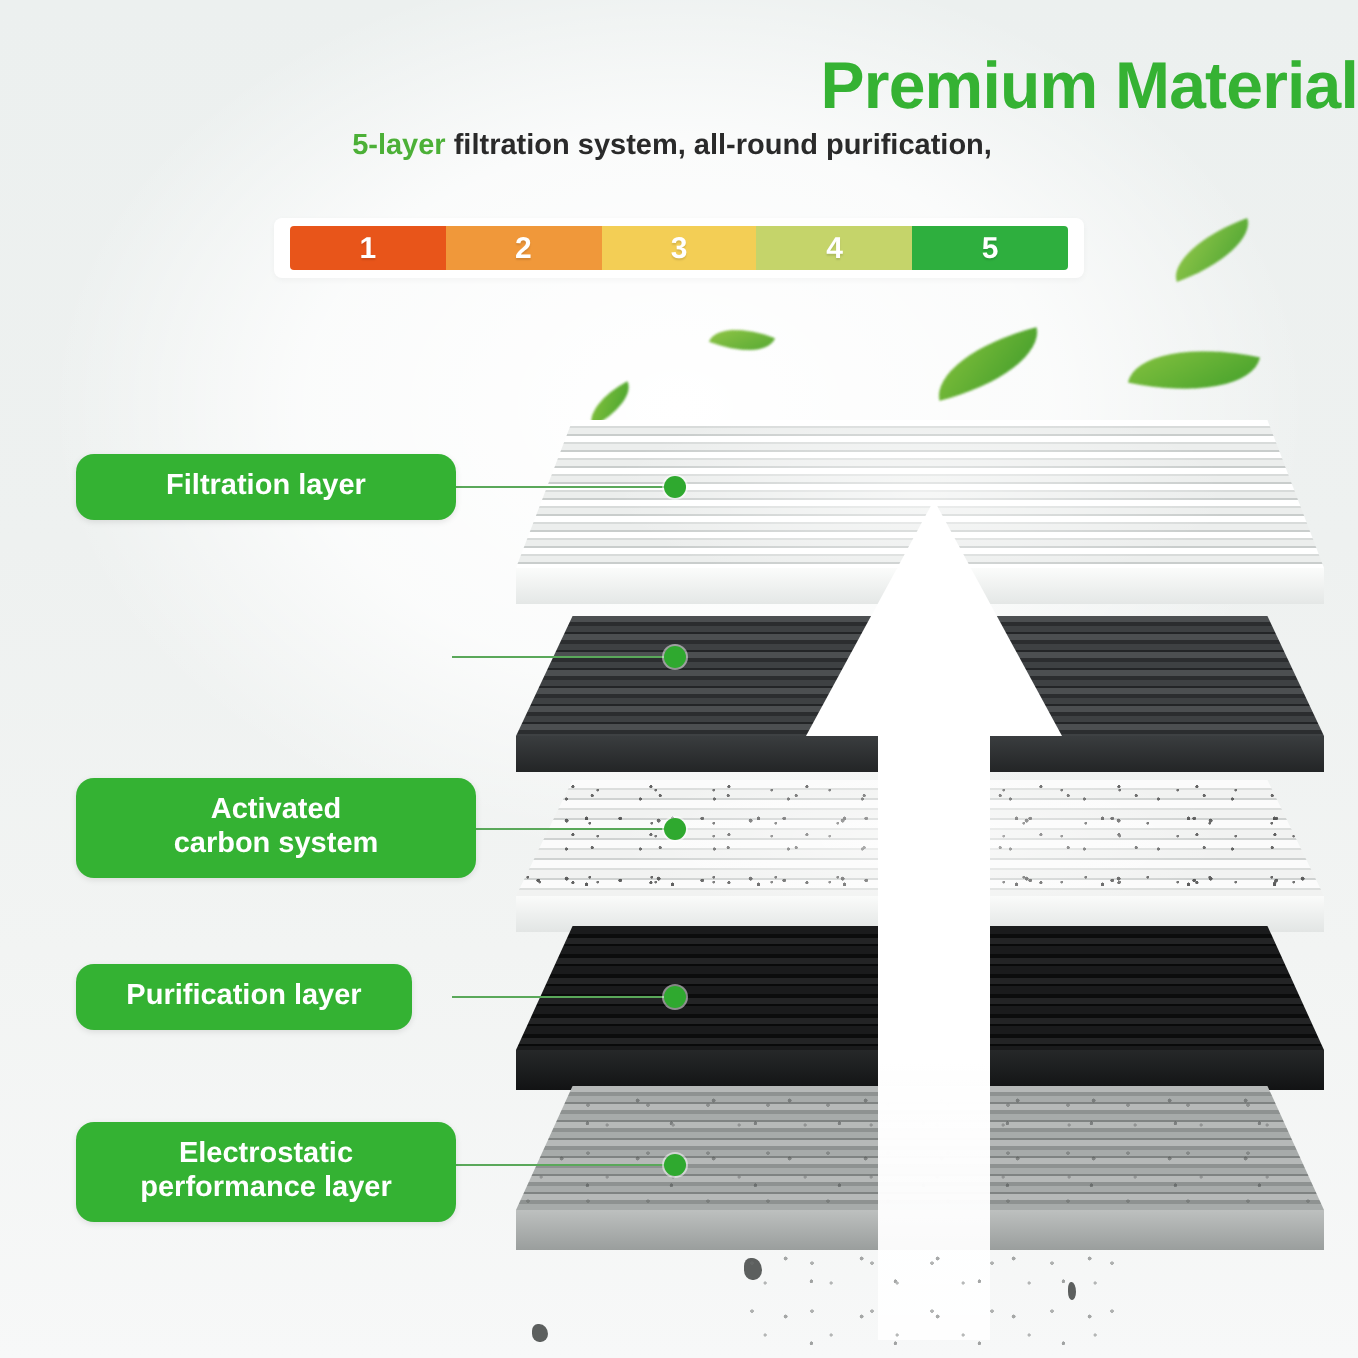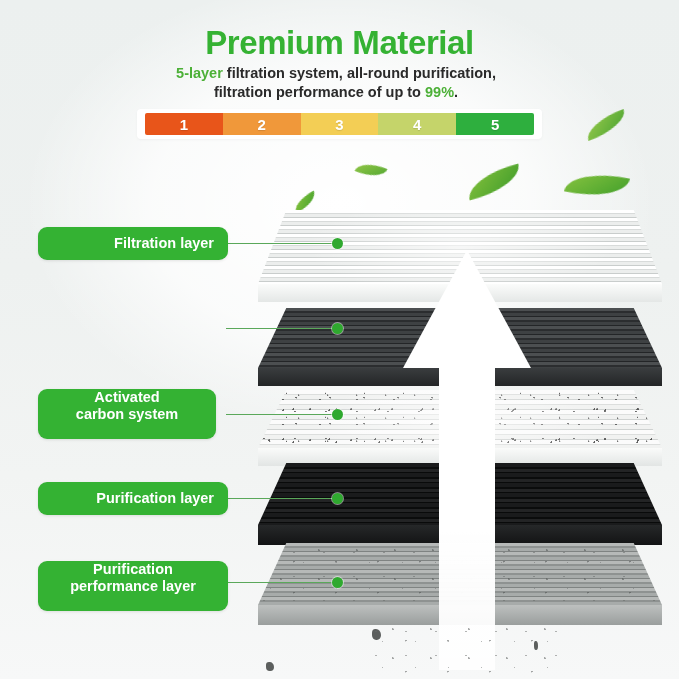--- a/index.html
+++ b/index.html
@@ -11,21 +11,21 @@
   }
   #stage {
     position:absolute; left:0; top:0; width:679px; height:679px;
     background:
       radial-gradient(ellipse 420px 300px at 50% 30%, #ffffff 0%, rgba(255,255,255,0.75) 45%, rgba(255,255,255,0) 75%),
       linear-gradient(180deg, #ecf0ef 0%, #eef1f0 40%, #f2f4f3 70%, #f7f8f8 100%);
   }
 
   
   .title {
-    position:absolute; left:0; top:24px; width:679px; text-align:center;
+    position:absolute; left:0; top:24px; width:679px; text-align:right;
     font-size:33px; font-weight:bold; color:#35b233; letter-spacing:-0.4px;
   }
   .subtitle {
     position:absolute; left:0; top:64px; width:672px; text-align:center;
     font-size:14.5px; font-weight:bold; color:#2a2a2a; line-height:19px;
   }
   .subtitle .hl { color:#4cb037; }
 
   
   .scale-wrap {
@@ -134,21 +134,21 @@
   }
   .arrow-shaft {
     left:36px; top:112px; width:56px; height:308px;
     background:linear-gradient(180deg,#ffffff 0%, #ffffff 55%, rgba(255,255,255,0.92) 100%);
   }
 
   
   .label {
     position:absolute; background:#34b233; border-radius:9px;
     color:#ffffff; font-weight:bold; font-size:14.5px; line-height:17px;
-    display:flex; align-items:center; justify-content:flex-end; text-align:center;
+    display:flex; align-items:center; justify-content:center; text-align:center;
     padding:16px 14px; box-shadow:0 1px 3px rgba(0,0,0,0.10);
   }
   .connector { position:absolute; height:1px; background:#5aa85a; }
   .dot {
     position:absolute; width:11px; height:11px; border-radius:50%;
     background:#2fa92f; box-shadow:0 0 0 1px rgba(255,255,255,0.5);
   }
 
   
   .fall { position:absolute; border-radius:40% 60% 50% 50%; background:#5c5f5e; }
@@ -156,23 +156,20 @@
 </head>
 <body style="background: rgb(236, 240, 239);">
 
 <div id="stage">
 
   <div class="title" style="color: rgb(53, 178, 51);">Premium Material</div>
 
   <div class="subtitle">
     <div>
       <span class="hl">5-layer</span><span> filtration system, all-round purification,</span>
-    </div>
-    <div>
-      <span>filtration performance of up to </span><span class="hl">99%</span><span>.</span>
     </div>
   </div>
 
   <div class="scale-wrap">
     <div class="scale-seg" style="background: rgb(232, 85, 26);">1</div>
     <div class="scale-seg" style="background: rgb(240, 152, 58);">2</div>
     <div class="scale-seg" style="background: rgb(243, 206, 85);">3</div>
     <div class="scale-seg" style="background: rgb(197, 212, 106);">4</div>
     <div class="scale-seg" style="background: rgb(46, 175, 62);">5</div>
   </div>
@@ -232,31 +229,31 @@
   <div class="dot" style="left: 332px; top: 238px; background: rgb(47, 169, 47);"></div>
   <div class="label" style="left: 38px; top: 227px; width: 190px; height: 33px; background: rgb(52, 178, 51); color: rgb(255, 255, 255);">
     <span>Filtration layer</span>
   </div>
 
   <div class="connector" style="left: 226px; top: 328px; width: 115px; background: rgb(90, 168, 90);"></div>
   <div class="dot" style="left: 332px; top: 323px; background: rgb(47, 169, 47);"></div>
 
   <div class="connector" style="left: 226px; top: 414px; width: 115px; background: rgb(90, 168, 90);"></div>
   <div class="dot" style="left: 332px; top: 409px; background: rgb(47, 169, 47);"></div>
-  <div class="label" style="left: 38px; top: 389px; width: 178px; height: 50px; flex-direction: column; background: rgb(52, 178, 51); color: rgb(255, 255, 255);">
+  <div class="label" style="left: 38px; top: 389px; width: 200px; height: 50px; flex-direction: column; background: rgb(52, 178, 51); color: rgb(255, 255, 255);">
     <span>Activated</span>
     <span>carbon system</span>
   </div>
 
   <div class="connector" style="left: 226px; top: 498px; width: 115px; background: rgb(90, 168, 90);"></div>
   <div class="dot" style="left: 332px; top: 493px; background: rgb(47, 169, 47);"></div>
-  <div class="label" style="left: 38px; top: 482px; width: 190px; height: 33px; background: rgb(52, 178, 51); color: rgb(255, 255, 255);">
+  <div class="label" style="left: 38px; top: 482px; width: 168px; height: 33px; background: rgb(52, 178, 51); color: rgb(255, 255, 255);">
     <span>Purification layer</span>
   </div>
 
   <div class="connector" style="left: 226px; top: 582px; width: 115px; background: rgb(90, 168, 90);"></div>
   <div class="dot" style="left: 332px; top: 577px; background: rgb(47, 169, 47);"></div>
   <div class="label" style="left: 38px; top: 561px; width: 190px; height: 50px; flex-direction: column; background: rgb(52, 178, 51); color: rgb(255, 255, 255);">
-    <span>Purification</span>
+    <span>Electrostatic</span>
     <span>performance layer</span>
   </div>
 
 </div>
 
 </body></html>

